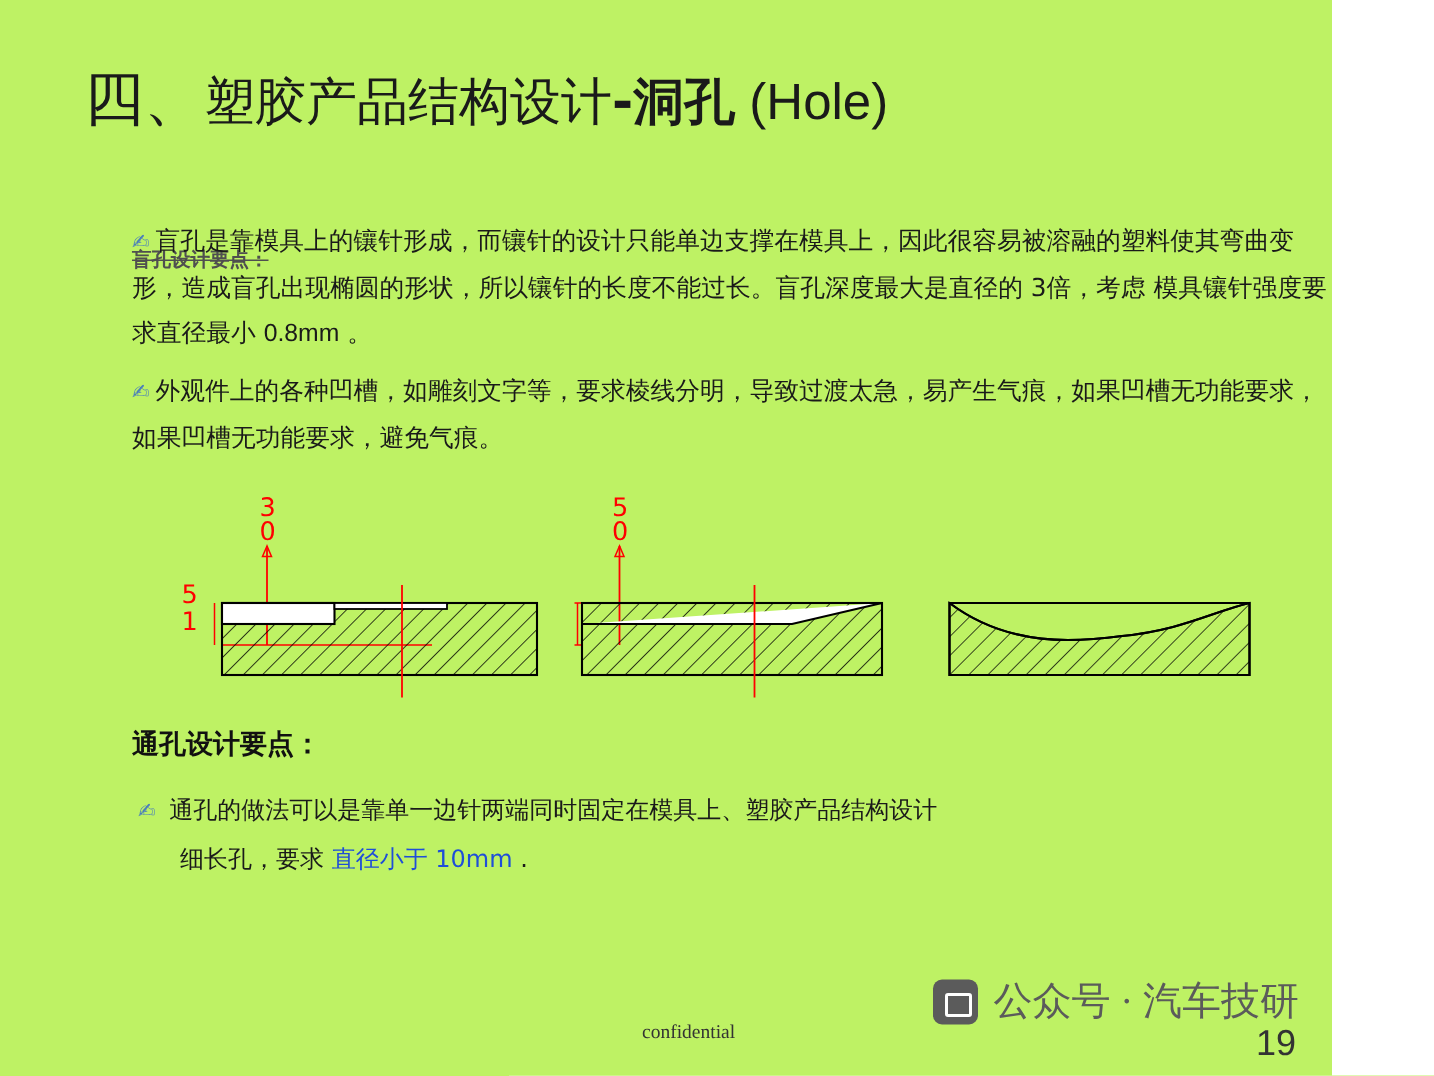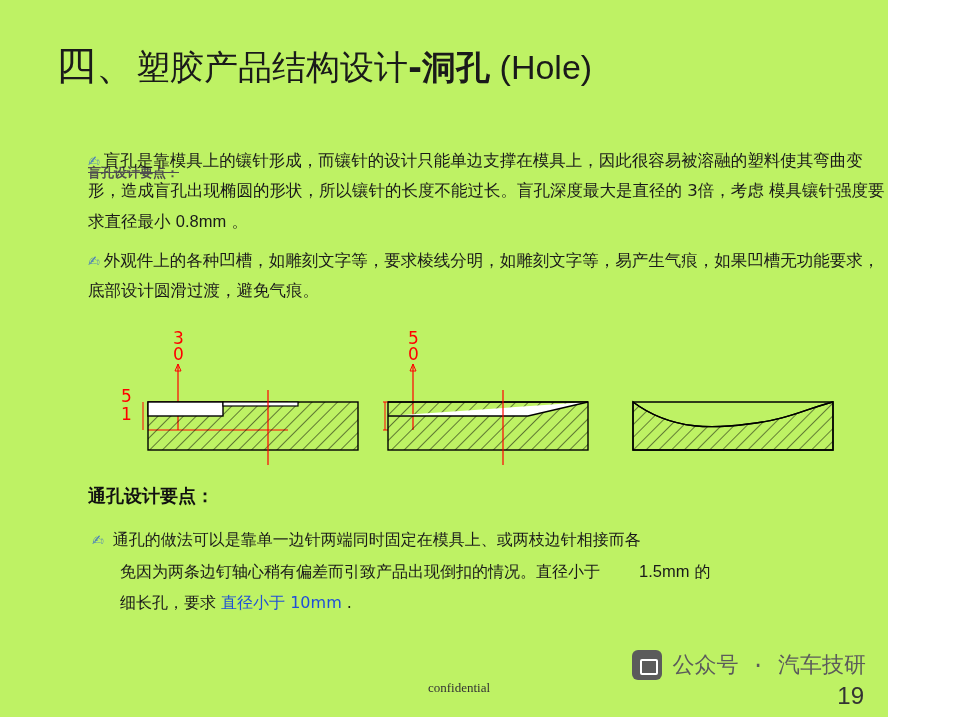--- a/index.html
+++ b/index.html
@@ -168,42 +168,42 @@
   }
   .wm-logo::before {
     content: "";
     position: absolute;
     left: 8px; top: 9px;
     width: 14px; height: 12px;
     border: 2px solid #ffffff;
     border-radius: 2px;
   }
   .wm-text {
-    font-size: 22px;
+    font-size: 26px;
     color: #5b5b5b;
-    font-family: Liberation Mono, monospace;
+    font-family: Liberation Serif, serif;
   }
 </style>
 </head>
 <body>
 
 <div class="slide">
 
   <div class="title">
     <span class="t-num">四、</span><span class="t-mid">塑胶产品结构设计</span><span class="t-bold">-洞孔</span><span class="t-en"> (Hole)</span>
   </div>
 
   <div class="sub-blind">盲孔设计要点：</div>
 
   <div class="para p1">
     <span class="bullet">✍</span><span>盲孔是靠模具上的镶针形成，而镶针的设计只能单边支撑在模具上，因此很容易被溶融的塑料使其弯曲变形，造成盲孔出现椭圆的形状，所以镶针的长度不能过长。盲孔深度最大是直径的 3倍，考虑 模具镶针强度要求直径最小 </span><span class="mm-val">0.8mm</span><span> 。</span>
   </div>
 
   <div class="para p2">
-    <span class="bullet">✍</span><span>外观件上的各种凹槽，如雕刻文字等，要求棱线分明，如雕刻文字等，易产生气痕，如果凹槽无功能要求，底部设计圆滑过渡，避免气痕。</span>
+    <span class="bullet">✍</span><span>外观件上的各种凹槽，如雕刻文字等，要求棱线分明，导致过渡太急，易产生气痕，如果凹槽无功能要求，如果凹槽无功能要求，避免气痕。</span>
   </div>
 
   <div class="drawing">
     <svg width="790" height="160" viewBox="0 0 790 160">
       <defs>
         <pattern id="hatch" width="9" height="9" patternTransform="rotate(45)" patternUnits="userSpaceOnUse">
           <line x1="0" y1="0" x2="0" y2="9" stroke="#000000" stroke-width="1"></line>
         </pattern>
         <pattern id="hatch2" width="9" height="9" patternTransform="rotate(45)" patternUnits="userSpaceOnUse">
           <line x1="0" y1="0" x2="0" y2="9" stroke="#000000" stroke-width="1"></line>
@@ -250,25 +250,21 @@
       <path d="M545 82 C 585 112, 630 108, 660 104 C 700 100, 720 88, 745 82 L745 130 L545 130 Z" fill="url(#hatch)" stroke="none" opacity="0.95"></path>
       <path d="M545 82 C 585 112, 630 108, 660 104 C 700 100, 720 88, 745 82 L745 130 L545 130 Z" fill="none" stroke="#000000" stroke-width="1.4"></path>
     </svg>
   </div>
 
   <div class="sub-through">通孔设计要点：</div>
 
   <div class="para p3">
     <span class="first-line">
       <span class="bullet">✍</span>
-      <span>通孔的做法可以是靠单一边针两端同时固定在模具上、或两枝边针相接而各</span>
-    </span>
-    <span class="indent">
-      <span>免因为两条边钉轴心稍有偏差而引致产品出现倒扣的情况。直径小于</span>
-      <span class="mm-val" style="padding-left:34px">1.5mm</span><span> 的</span>
+      <span>通孔的做法可以是靠单一边针两端同时固定在模具上、塑胶产品结构设计</span>
     </span>
     <span class="indent">
       <span>细长孔，要求 </span><span class="hl-blue">直径小于 10mm</span><span> .</span>
     </span>
   </div>
 
   <div class="footer-conf">confidential</div>
   <div class="page-num">19</div>
   <div class="wm">
     <span class="wm-logo"></span>

